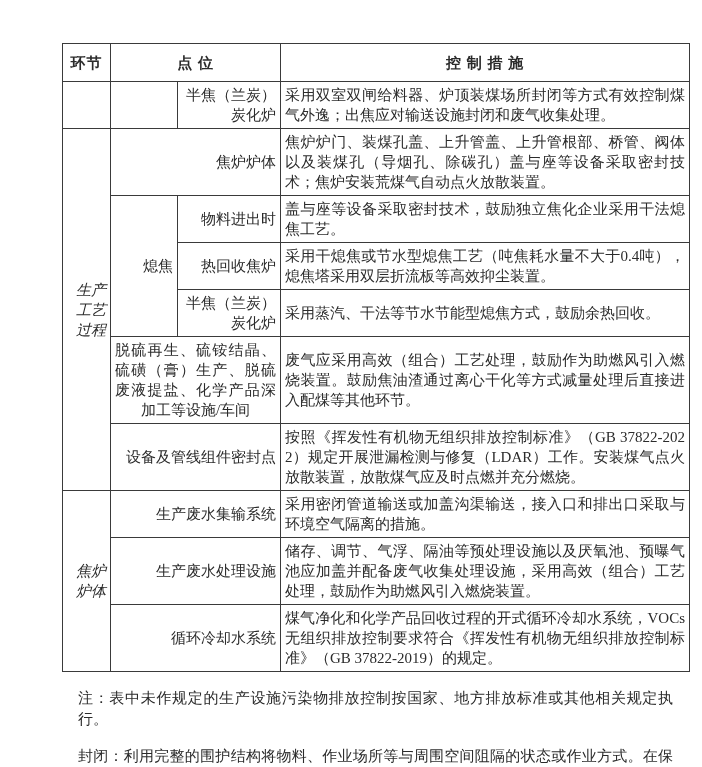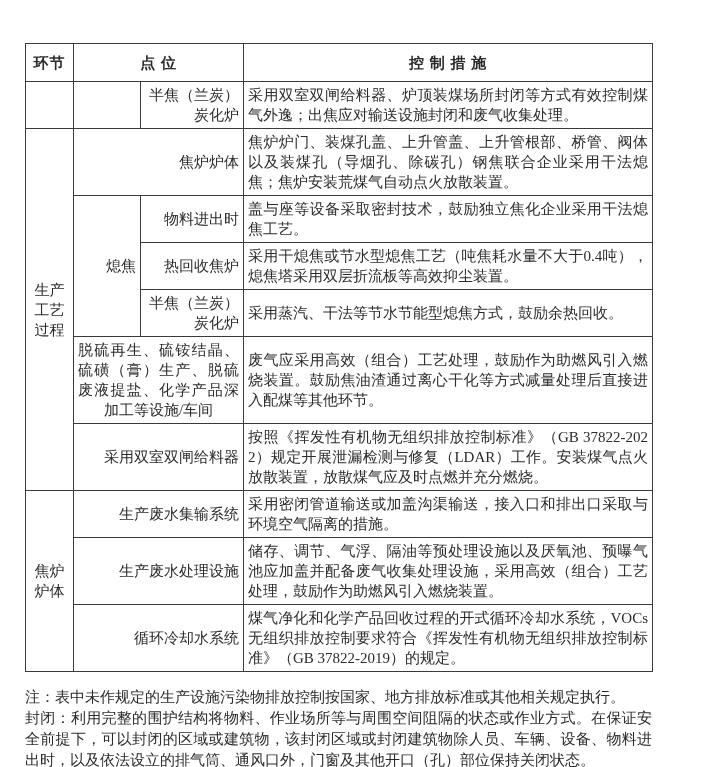--- a/index.html
+++ b/index.html
@@ -6,21 +6,21 @@
     margin: 0;
     padding: 0;
     background: #ffffff;
     font-family: "Liberation Serif", "DejaVu Serif", serif;
     color: #2b2b2b;
   }
   .page {
     width: 702px;
     height: 767px;
     box-sizing: border-box;
-    padding: 43px 30px 0 25px;
+    padding: 43px 30px 0 62px;
     background: #ffffff;
     overflow: hidden;
   }
   table.control-table {
     width: 627px;
     border-collapse: collapse;
     table-layout: fixed;
     font-size: 15px;
     line-height: 20px;
     color: #2b2b2b;
@@ -34,22 +34,23 @@
     word-break: break-all;
   }
   th.hdr {
     font-weight: bold;
     font-size: 15px;
     text-align: center;
     height: 38px;
     letter-spacing: 1px;
   }
   td.stage {
-    text-align: center;
+    text-align: right;
     padding: 3px 2px;
+    font-style: italic;
   }
   td.pt {
     text-align: right;
     padding: 3px 4px;
   }
   td.pt-long {
     text-align: justify;
     text-align-last: center;
     padding: 3px 5px;
     margin-left: 44px;
@@ -62,21 +63,21 @@
   tr.h3line { height: 62px; }
   tr.h4line { height: 82px; }
   .notes {
     margin-top: 15px;
     width: 627px;
     font-size: 15px;
     line-height: 21px;
     color: #2b2b2b;
   }
   .notes p {
-    margin: 0;
+    margin: 16px;
     text-align: justify;
     word-break: break-all;
   }
 </style>
 </head>
 <body>
 
 <div class="page">
 
   <table class="control-table">
@@ -96,41 +97,41 @@
     <tbody>
       <tr class="h2line">
         <td class="stage"></td>
         <td class="pt"></td>
         <td class="pt">半焦（兰炭）炭化炉</td>
         <td class="measure">采用双室双闸给料器、炉顶装煤场所封闭等方式有效控制煤气外逸；出焦应对输送设施封闭和废气收集处理。</td>
       </tr>
       <tr class="h3line">
         <td class="stage" rowspan="6">生产工艺过程</td>
         <td class="pt" colspan="2">焦炉炉体</td>
-        <td class="measure">焦炉炉门、装煤孔盖、上升管盖、上升管根部、桥管、阀体以及装煤孔（导烟孔、除碳孔）钢焦联合企业采用干法熄焦；焦炉安装荒煤气自动点火放散装置。</td>
+        <td class="measure">焦炉炉门、装煤孔盖、上升管盖、上升管根部、桥管、阀体以及装煤孔（导烟孔、除碳孔）盖与座等设备采取密封技术；焦炉安装荒煤气自动点火放散装置。</td>
       </tr>
       <tr class="h2line">
         <td class="pt" rowspan="3">熄焦</td>
         <td class="pt">物料进出时</td>
         <td class="measure">盖与座等设备采取密封技术，鼓励独立焦化企业采用干法熄焦工艺。</td>
       </tr>
       <tr class="h2line">
         <td class="pt">热回收焦炉</td>
         <td class="measure">采用干熄焦或节水型熄焦工艺（吨焦耗水量不大于0.4吨），熄焦塔采用双层折流板等高效抑尘装置。</td>
       </tr>
       <tr class="h2line">
         <td class="pt">半焦（兰炭）炭化炉</td>
         <td class="measure">采用蒸汽、干法等节水节能型熄焦方式，鼓励余热回收。</td>
       </tr>
       <tr class="h4line">
         <td class="pt-long" colspan="2">脱硫再生、硫铵结晶、硫磺（膏）生产、脱硫废液提盐、化学产品深加工等设施/车间</td>
         <td class="measure">废气应采用高效（组合）工艺处理，鼓励作为助燃风引入燃烧装置。鼓励焦油渣通过离心干化等方式减量处理后直接进入配煤等其他环节。</td>
       </tr>
       <tr class="h3line">
-        <td class="pt" colspan="2">采用双室双闸给料器</td>
+        <td class="pt" colspan="2">设备及管线组件密封点</td>
         <td class="measure">按照《挥发性有机物无组织排放控制标准》（GB 37822-2022）规定开展泄漏检测与修复（LDAR）工作。安装煤气点火放散装置，放散煤气应及时点燃并充分燃烧。</td>
       </tr>
       <tr class="h2line">
         <td class="stage" rowspan="3">焦炉炉体</td>
         <td class="pt" colspan="2">生产废水集输系统</td>
         <td class="measure">采用密闭管道输送或加盖沟渠输送，接入口和排出口采取与环境空气隔离的措施。</td>
       </tr>
       <tr class="h3line">
         <td class="pt" colspan="2">生产废水处理设施</td>
         <td class="measure">储存、调节、气浮、隔油等预处理设施以及厌氧池、预曝气池应加盖并配备废气收集处理设施，采用高效（组合）工艺处理，鼓励作为助燃风引入燃烧装置。</td>

